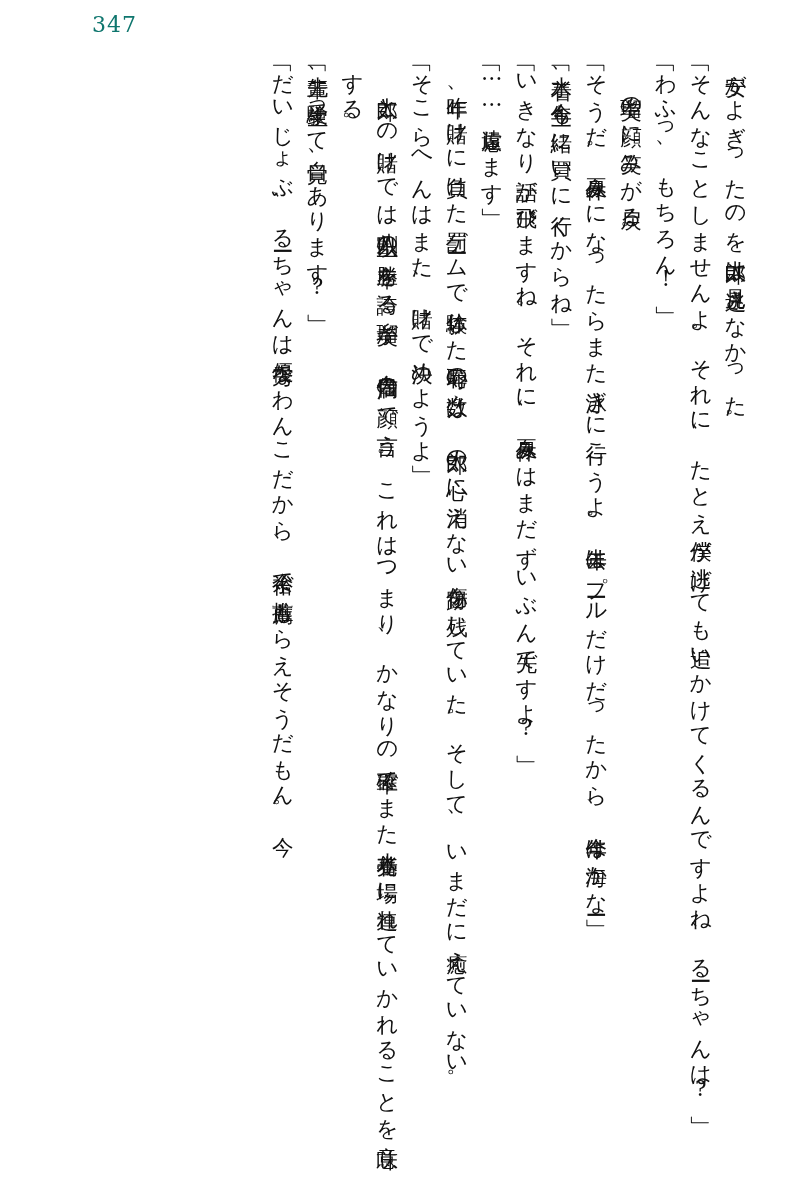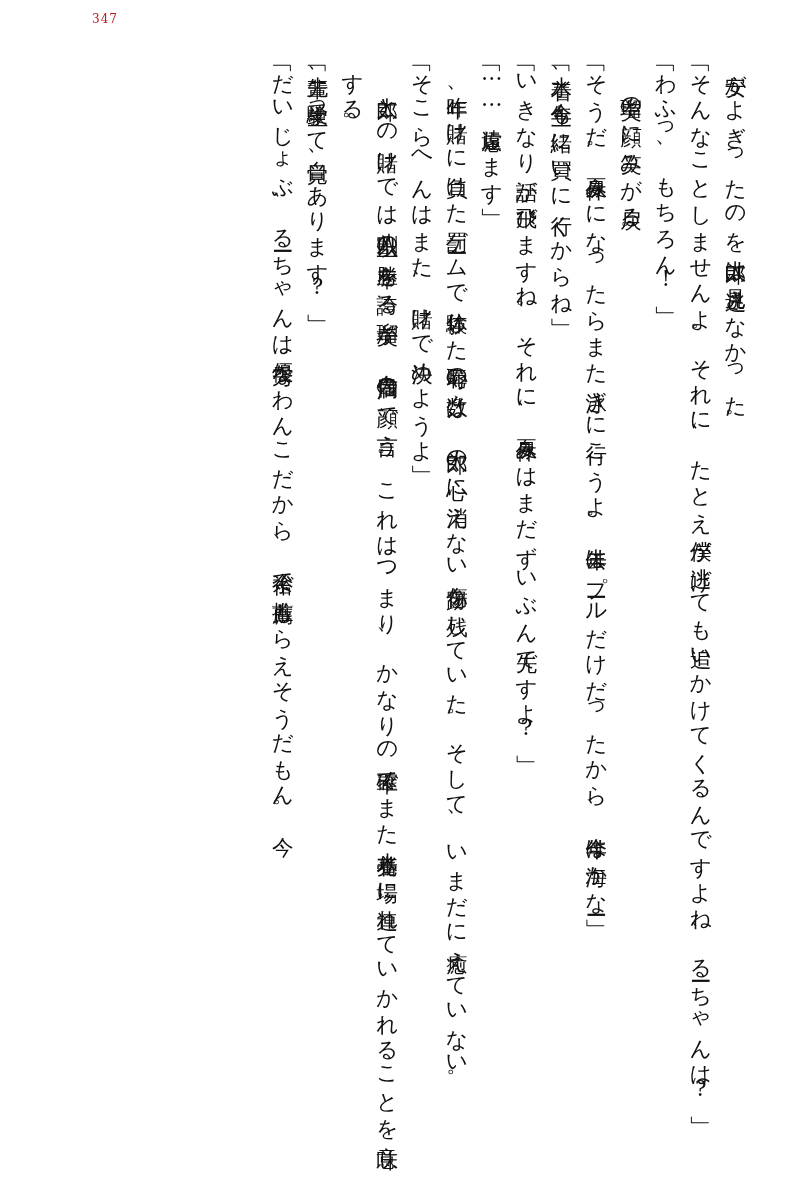--- a/index.html
+++ b/index.html
@@ -20,24 +20,24 @@
     position: absolute;
     inset: 0;
     background: #ffffff;
   }
 
   
   .page-number {
     position: absolute;
     top: 12px;
     left: 92px;
-    font-size: 12px;
+    font-size: 22px;
     letter-spacing: 1px;
     font-family: "DejaVu Serif", "Liberation Serif", serif;
-    color: #b91c1c;
+    color: #0f766e;
   }
 
   
   .text-block {
     position: absolute;
     top: 58px;
     right: 48px;
     left: 48px;
     height: 1100px;
     writing-mode: vertical-rl;

